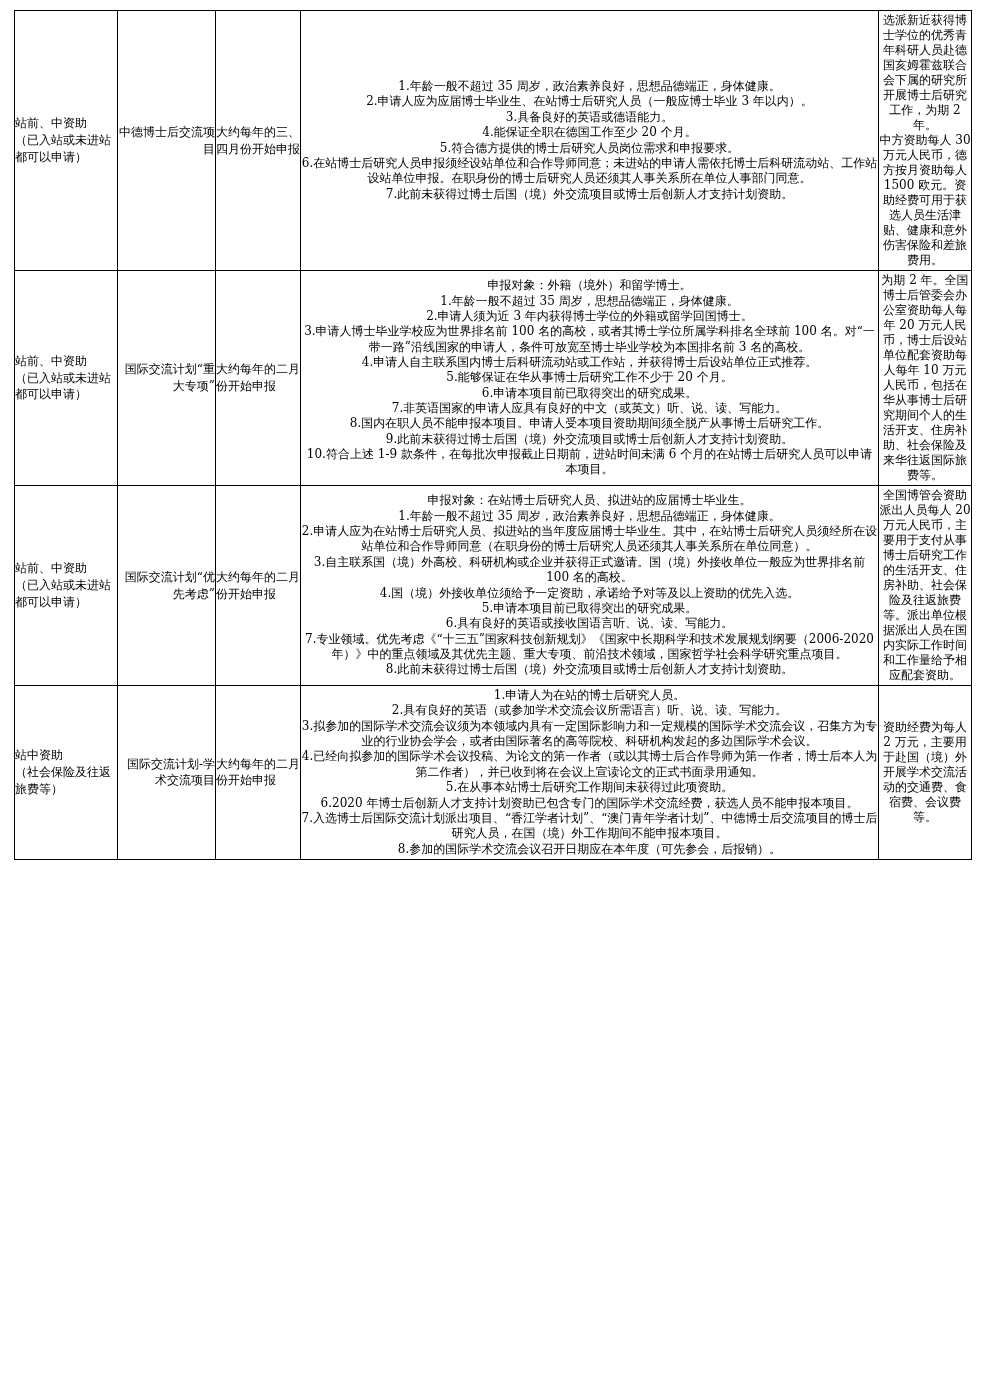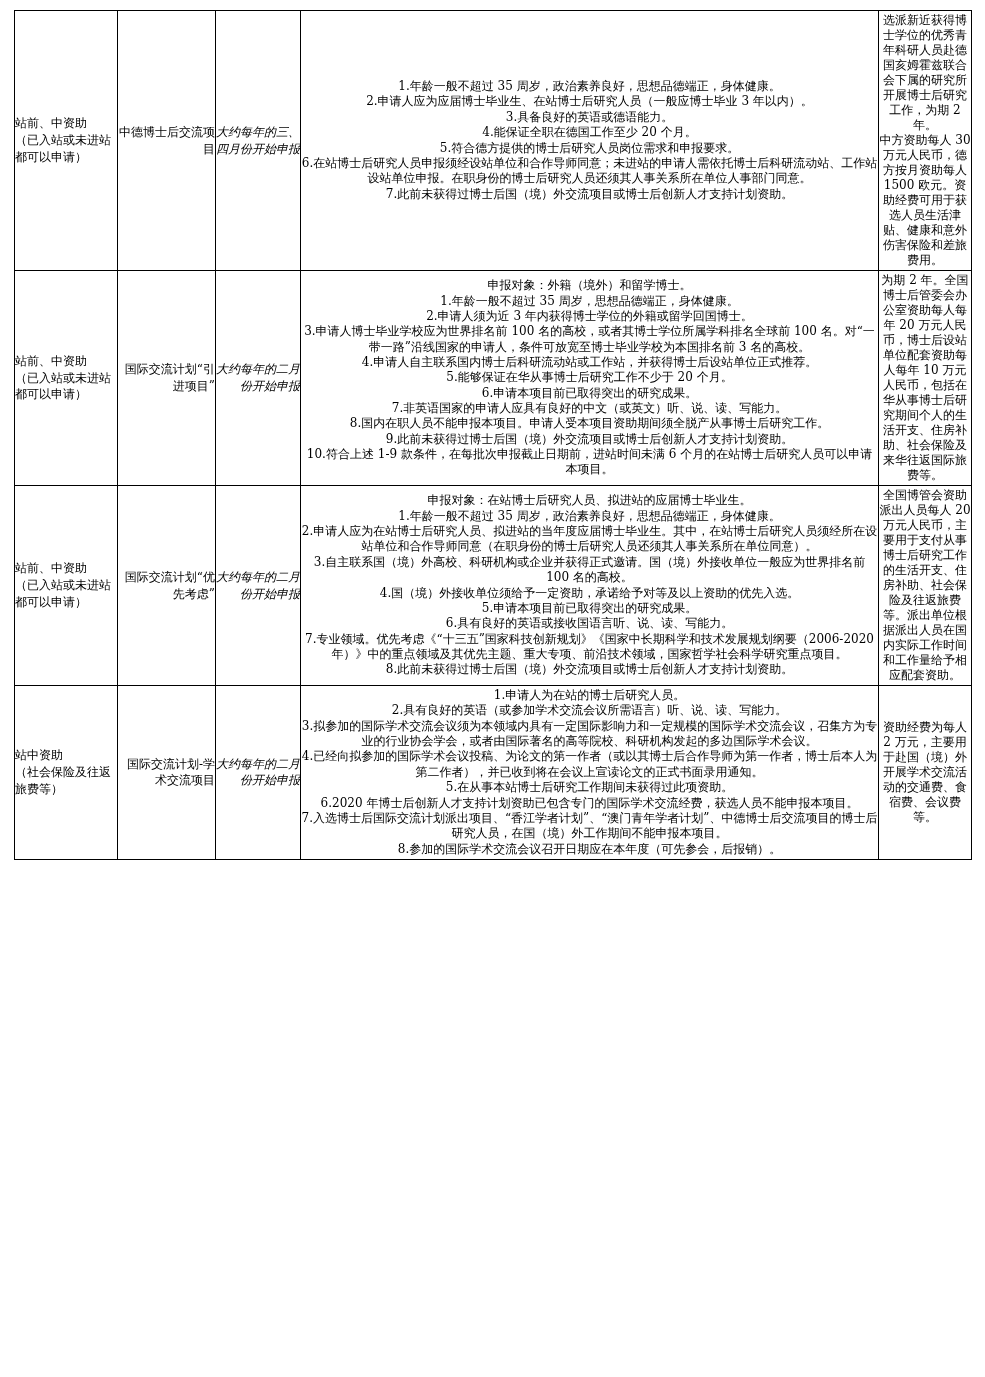--- a/index.html
+++ b/index.html
@@ -32,23 +32,22 @@
   .c-stage {
     text-align: left;
     line-height: 1.4;
     white-space: pre-line;
   }
   .c-program {
     text-align: right;
     line-height: 1.4;
   }
   .c-schedule {
-    text-align: right;
+    text-align: left;
     line-height: 1.4;
-    font-style: italic;
   }
   .c-req {
     text-align: center;
     line-height: 1.28;
     white-space: pre-line;
     margin-top: 28px;
   }
   .c-funding {
     text-align: center;
     line-height: 1.25;
@@ -84,21 +83,21 @@
 4.能保证全职在德国工作至少 20 个月。
 5.符合德方提供的博士后研究人员岗位需求和申报要求。
 6.在站博士后研究人员申报须经设站单位和合作导师同意；未进站的申请人需依托博士后科研流动站、工作站设站单位申报。在职身份的博士后研究人员还须其人事关系所在单位人事部门同意。
 7.此前未获得过博士后国（境）外交流项目或博士后创新人才支持计划资助。</td>
         <td class="c-funding">选派新近获得博士学位的优秀青年科研人员赴德国亥姆霍兹联合会下属的研究所开展博士后研究工作，为期 2 年。
 中方资助每人 30 万元人民币，德方按月资助每人 1500 欧元。资助经费可用于获选人员生活津贴、健康和意外伤害保险和差旅费用。</td>
       </tr>
       <tr class="r2">
         <td class="c-stage">站前、中资助
 （已入站或未进站都可以申请）</td>
-        <td class="c-program">国际交流计划“引进项目”</td>
+        <td class="c-program">国际交流计划“重大专项”</td>
         <td class="c-schedule">大约每年的二月份开始申报</td>
         <td class="c-req">申报对象：外籍（境外）和留学博士。
 1.年龄一般不超过 35 周岁，思想品德端正，身体健康。
 2.申请人须为近 3 年内获得博士学位的外籍或留学回国博士。
 3.申请人博士毕业学校应为世界排名前 100 名的高校，或者其博士学位所属学科排名全球前 100 名。对“一带一路”沿线国家的申请人，条件可放宽至博士毕业学校为本国排名前 3 名的高校。
 4.申请人自主联系国内博士后科研流动站或工作站，并获得博士后设站单位正式推荐。
 5.能够保证在华从事博士后研究工作不少于 20 个月。
 6.申请本项目前已取得突出的研究成果。
 7.非英语国家的申请人应具有良好的中文（或英文）听、说、读、写能力。
 8.国内在职人员不能申报本项目。申请人受本项目资助期间须全脱产从事博士后研究工作。

